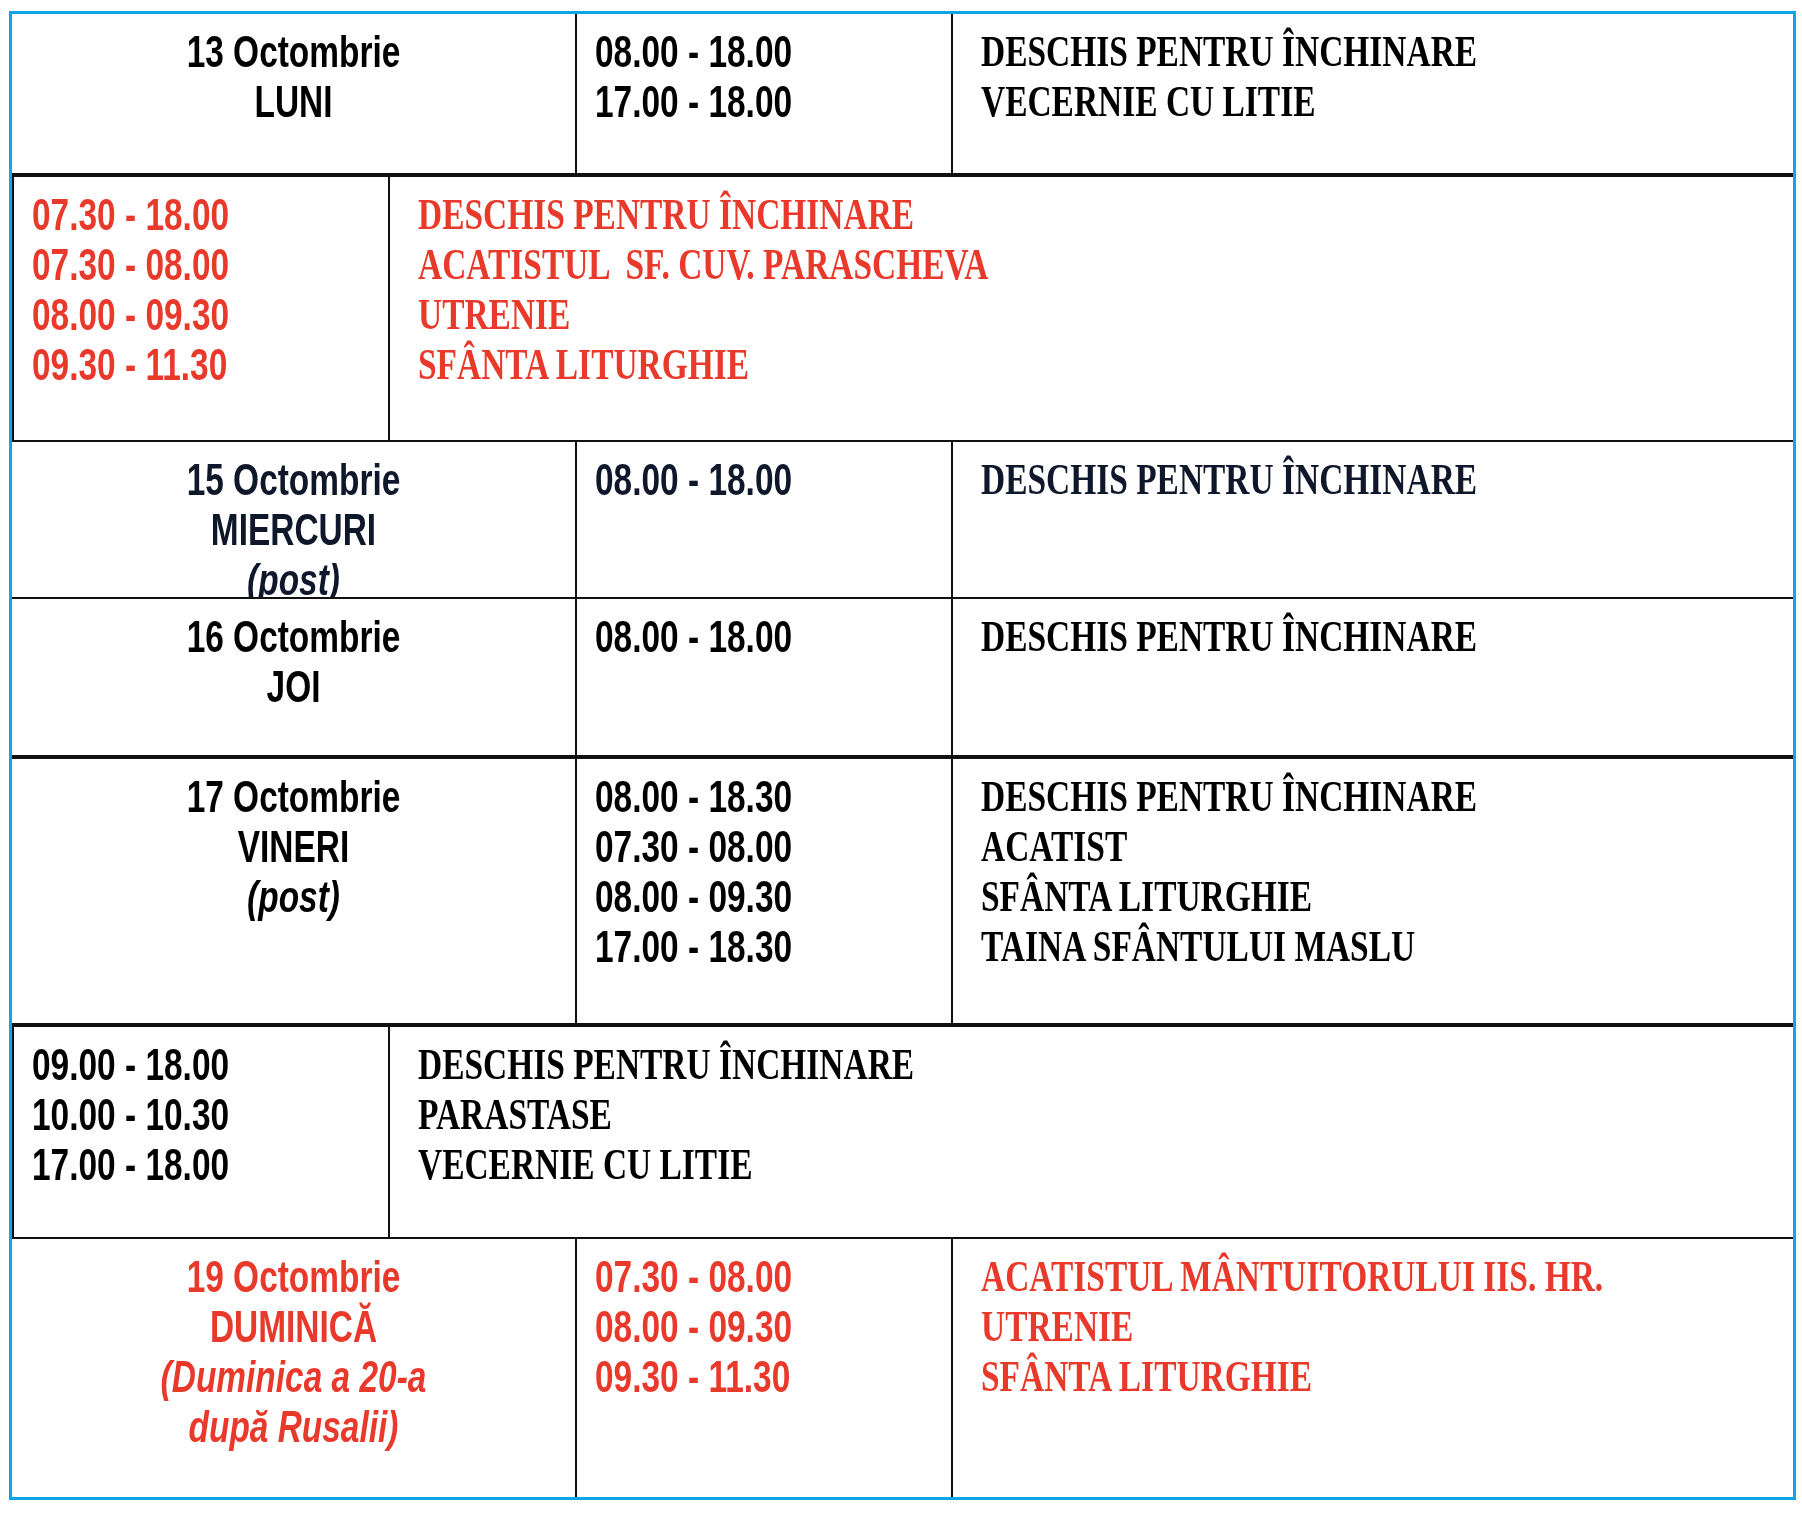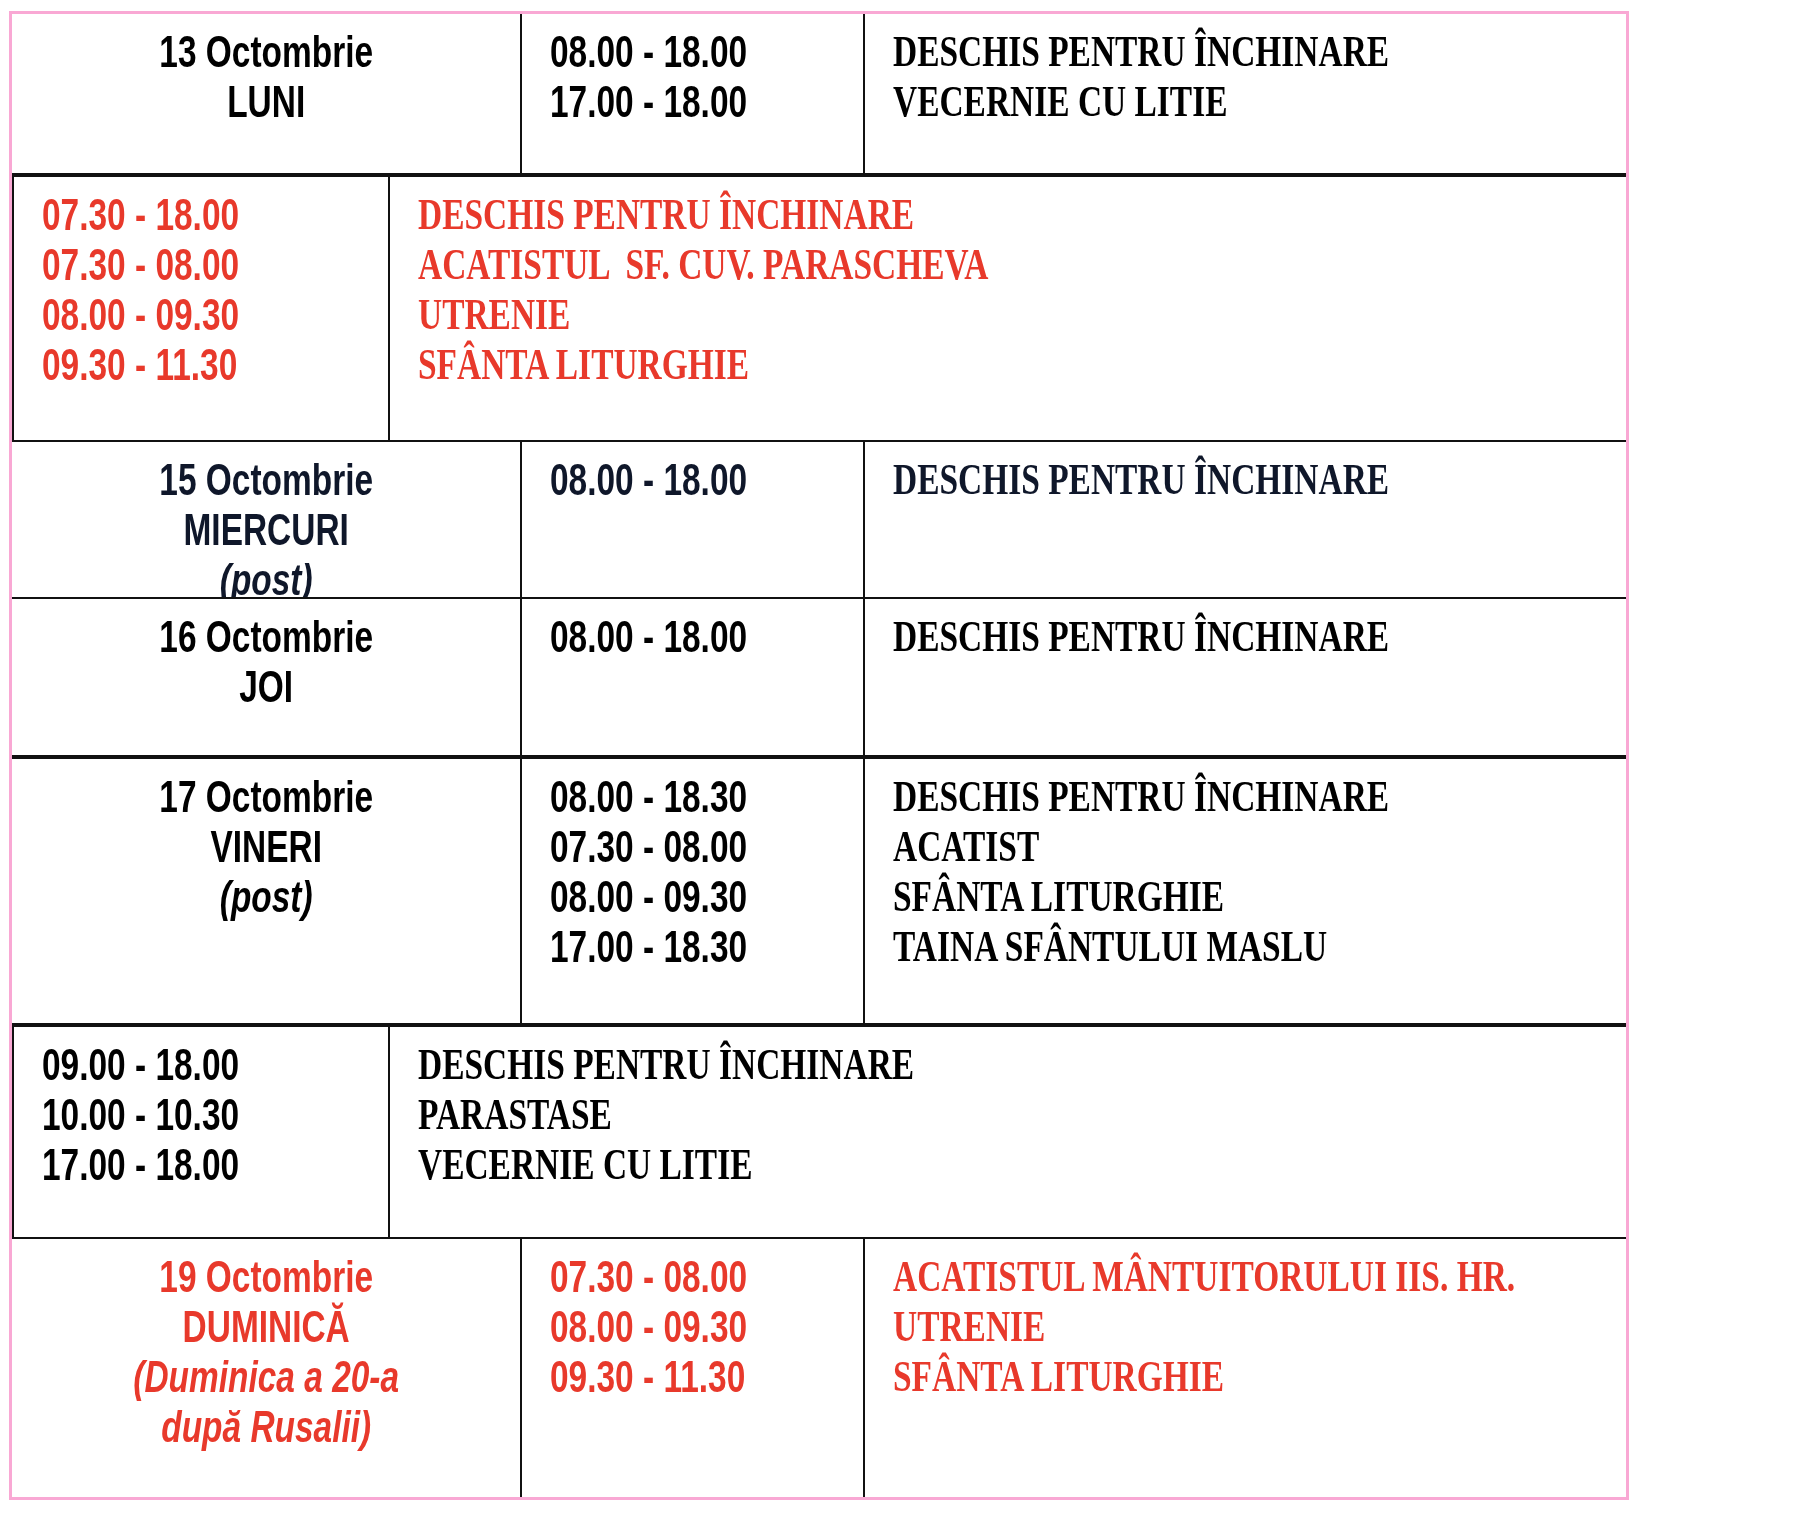--- a/index.html
+++ b/index.html
@@ -9,22 +9,22 @@
   }
   body {
     width: 1802px;
     height: 1514px;
     overflow: hidden;
     font-family: "Liberation Sans", sans-serif;
   }
   .schedule-table {
     box-sizing: border-box;
     margin: 11px 2px 0 9px;
-    width: 1620px;
-    border: 3px solid #f9a8d4;
+    width: 1787px;
+    border: 3px solid #0ea5e9;
   }
   .row {
     box-sizing: border-box;
     display: flex;
     width: 100%;
   }
   .row + .row {
     border-top: 2px solid #111111;
   }
   .row.row--thick-top {
@@ -35,21 +35,21 @@
     padding-top: 13px;
     overflow: hidden;
   }
   .cell-date {
     width: 563px;
     text-align: center;
   }
   .cell-time {
     width: 376px;
     border-left: 2px solid #111111;
-    padding-left: 28px;
+    padding-left: 18px;
   }
   .cell-event {
     width: 842px;
     border-left: 2px solid #111111;
     padding-left: 28px;
     font-family: Liberation Serif, serif;
   }
   .line {
     font-size: 44px;
     line-height: 50px;

